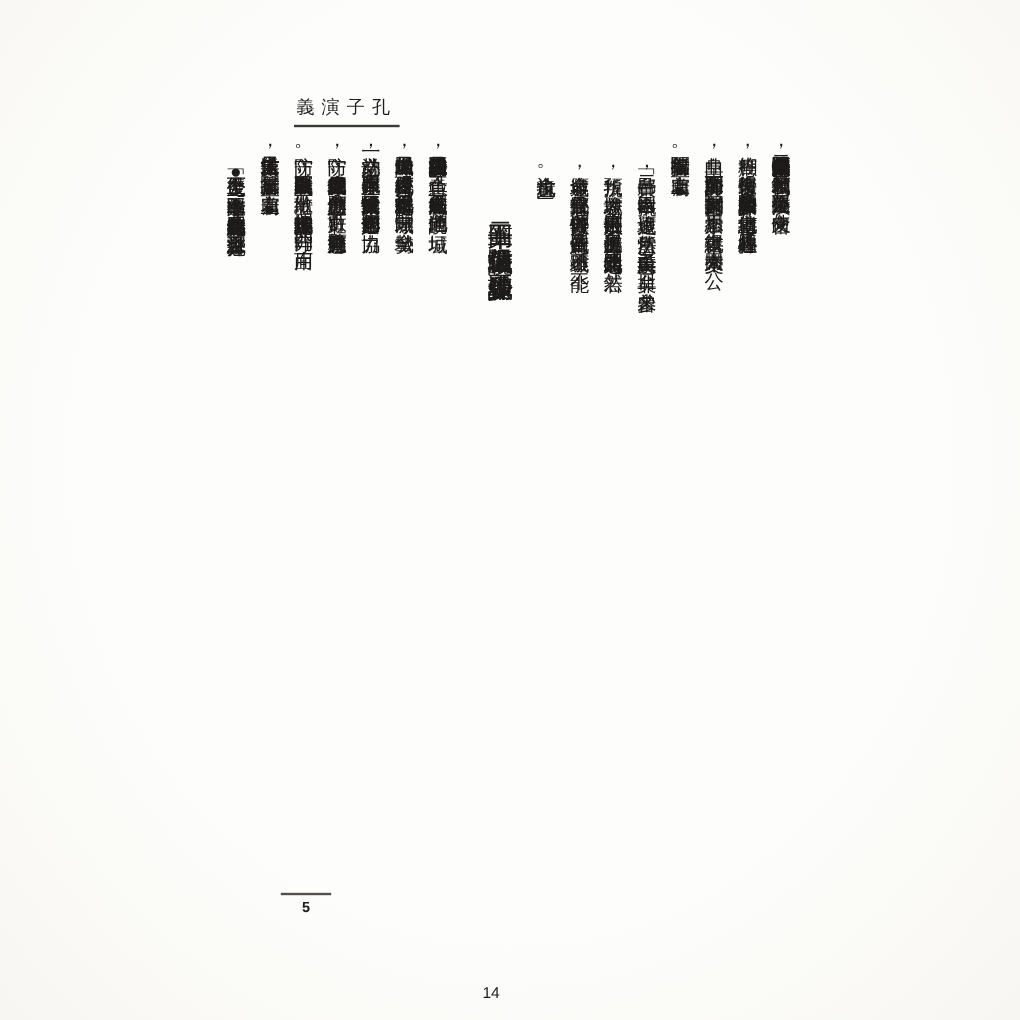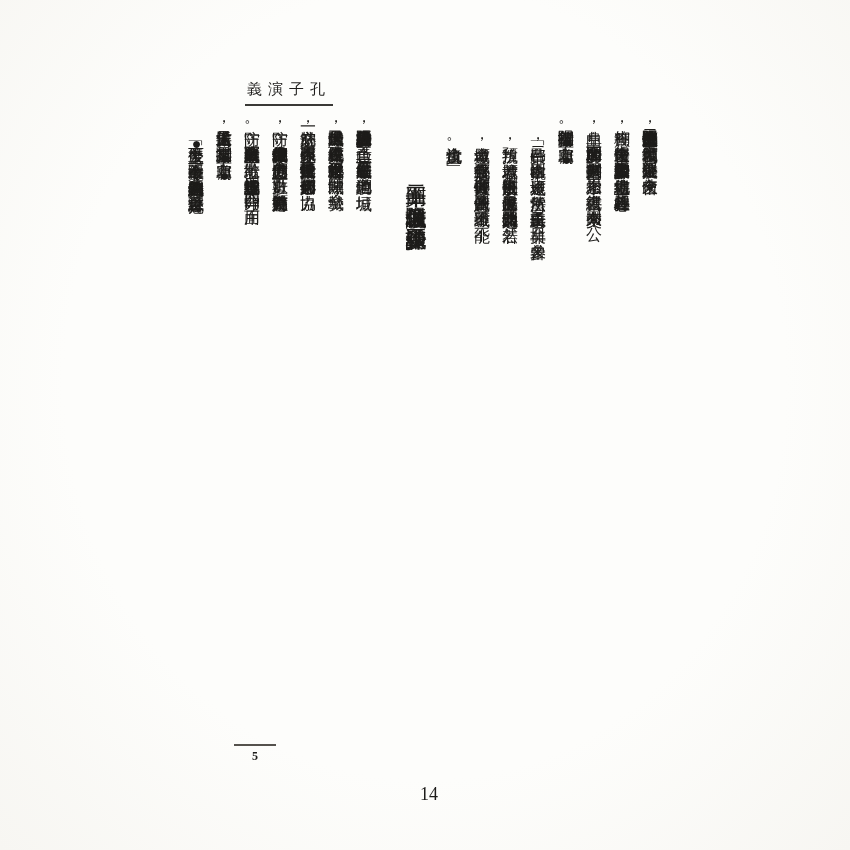--- a/index.html
+++ b/index.html
@@ -1,21 +1,21 @@
 <!DOCTYPE html>
 <html><head>
 <meta charset="utf-8">
 <style>
   html,body{margin:0;padding:0;}
   .page{
     position:relative;
     width:850px;height:850px;
     background:#fcfbf8;
     background-image:radial-gradient(ellipse at 50% 45%, #fdfdfb 60%, #f7f6f2 100%);
-    font-family:Liberation Serif, serif;
+    font-family:Liberation Sans, sans-serif;
     color:#1d1c1a;
     overflow:hidden;
   }
   
   .running-title{
     position:absolute;left:245px;top:80px;
     font-size:15px;letter-spacing:6px;
     padding:0 2px 5px 2px;
     border-bottom:2px solid #3a3936;
     white-space:nowrap;
@@ -43,23 +43,23 @@
   }
   .signature{
     position:absolute;left:234px;top:744px;
     width:42px;
     border-top:2px solid #55524d;
     text-align:center;
     font-size:12px;font-weight:bold;
     padding-top:3px;
   }
   .pagenum{
-    position:absolute;left:402px;top:784px;
-    width:36px;text-align:right;
-    font-size:18px;
+    position:absolute;left:402px;top:820px;
+    width:36px;text-align:left;
+    font-size:13px;
   }
 </style>
 </head>
 <body>
 
 <div class="page">
 
   <div class="running-title">義演子孔</div>
 
   <div class="textblock">

